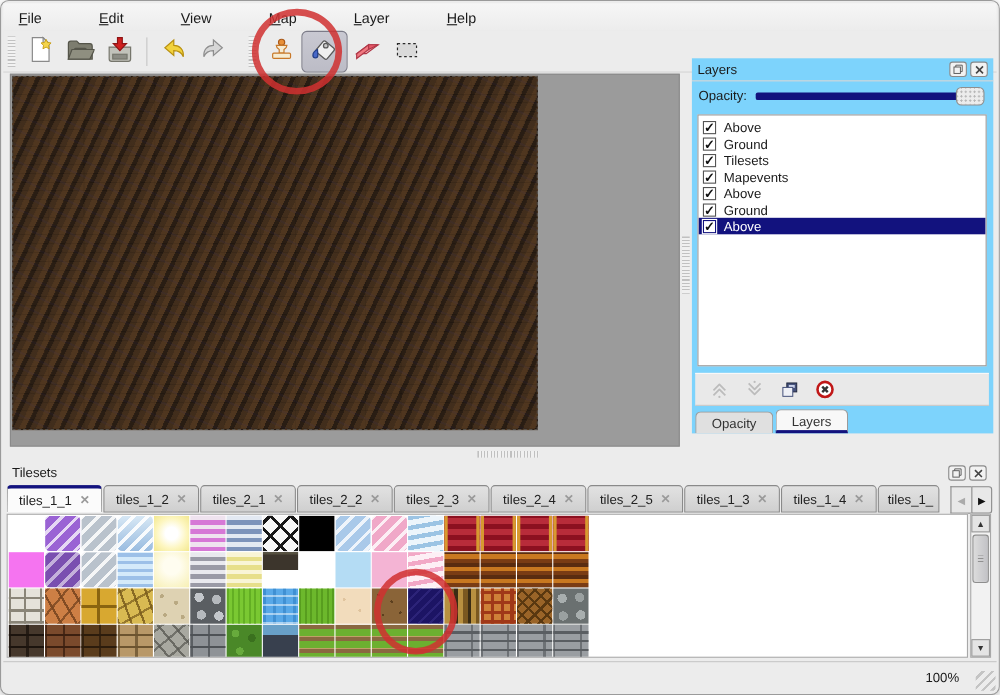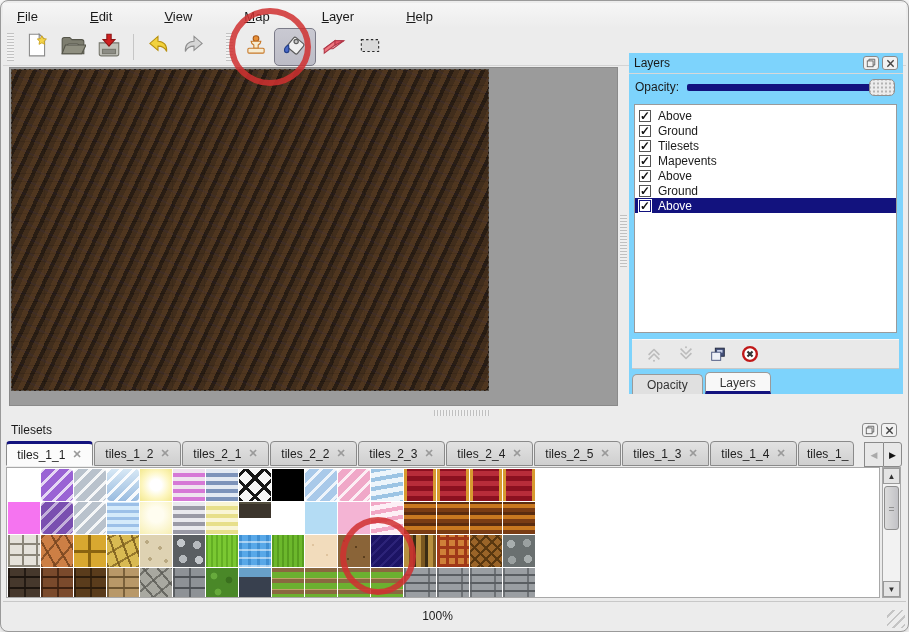--- a/index.html
+++ b/index.html
@@ -152,21 +152,21 @@
   .sbtn{position:absolute;left:0;right:0;height:16px;background:#e4e4e4;border:1px solid #9a9a9a;
     display:flex;align-items:center;justify-content:center;font-size:8px;color:#333;}
   .sbtn.up{top:0;} .sbtn.down{bottom:0;}
   #sthumb{position:absolute;left:1px;right:1px;top:18px;height:44px;background:linear-gradient(90deg,#dcdcdc,#c2c2c6);
     border:1px solid #8e8e8e;border-radius:3px;}
   #sthumb:before{content:"";position:absolute;left:4px;right:4px;top:18px;height:6px;
     background:repeating-linear-gradient(0deg,#909090 0 1px,rgba(0,0,0,0) 1px 3px);}
 
   
   #statusbar{position:absolute;left:2px;right:2px;bottom:2px;height:28px;border-top:1px solid #c8c8c8;
-    display:flex;align-items:center;justify-content:center;padding-right:34px;font-size:12px;background:#ececec;}
+    display:flex;align-items:center;justify-content:flex-end;padding-right:34px;font-size:12px;background:#ececec;}
   #resize-grip{position:absolute;right:3px;bottom:3px;width:18px;height:18px;
     background:repeating-linear-gradient(135deg,rgba(0,0,0,0) 0 4px,#c4c4c4 4px 6px);}
 
   
   .anno{position:absolute;border:6px solid rgba(208,48,48,.85);border-radius:50%;pointer-events:none;z-index:60;}
   #anno-tool{left:228px;top:7px;width:82px;height:78px;}
   #anno-tile{left:339px;top:516px;width:76px;height:78px;}
 </style>
 </head>
 <body>

